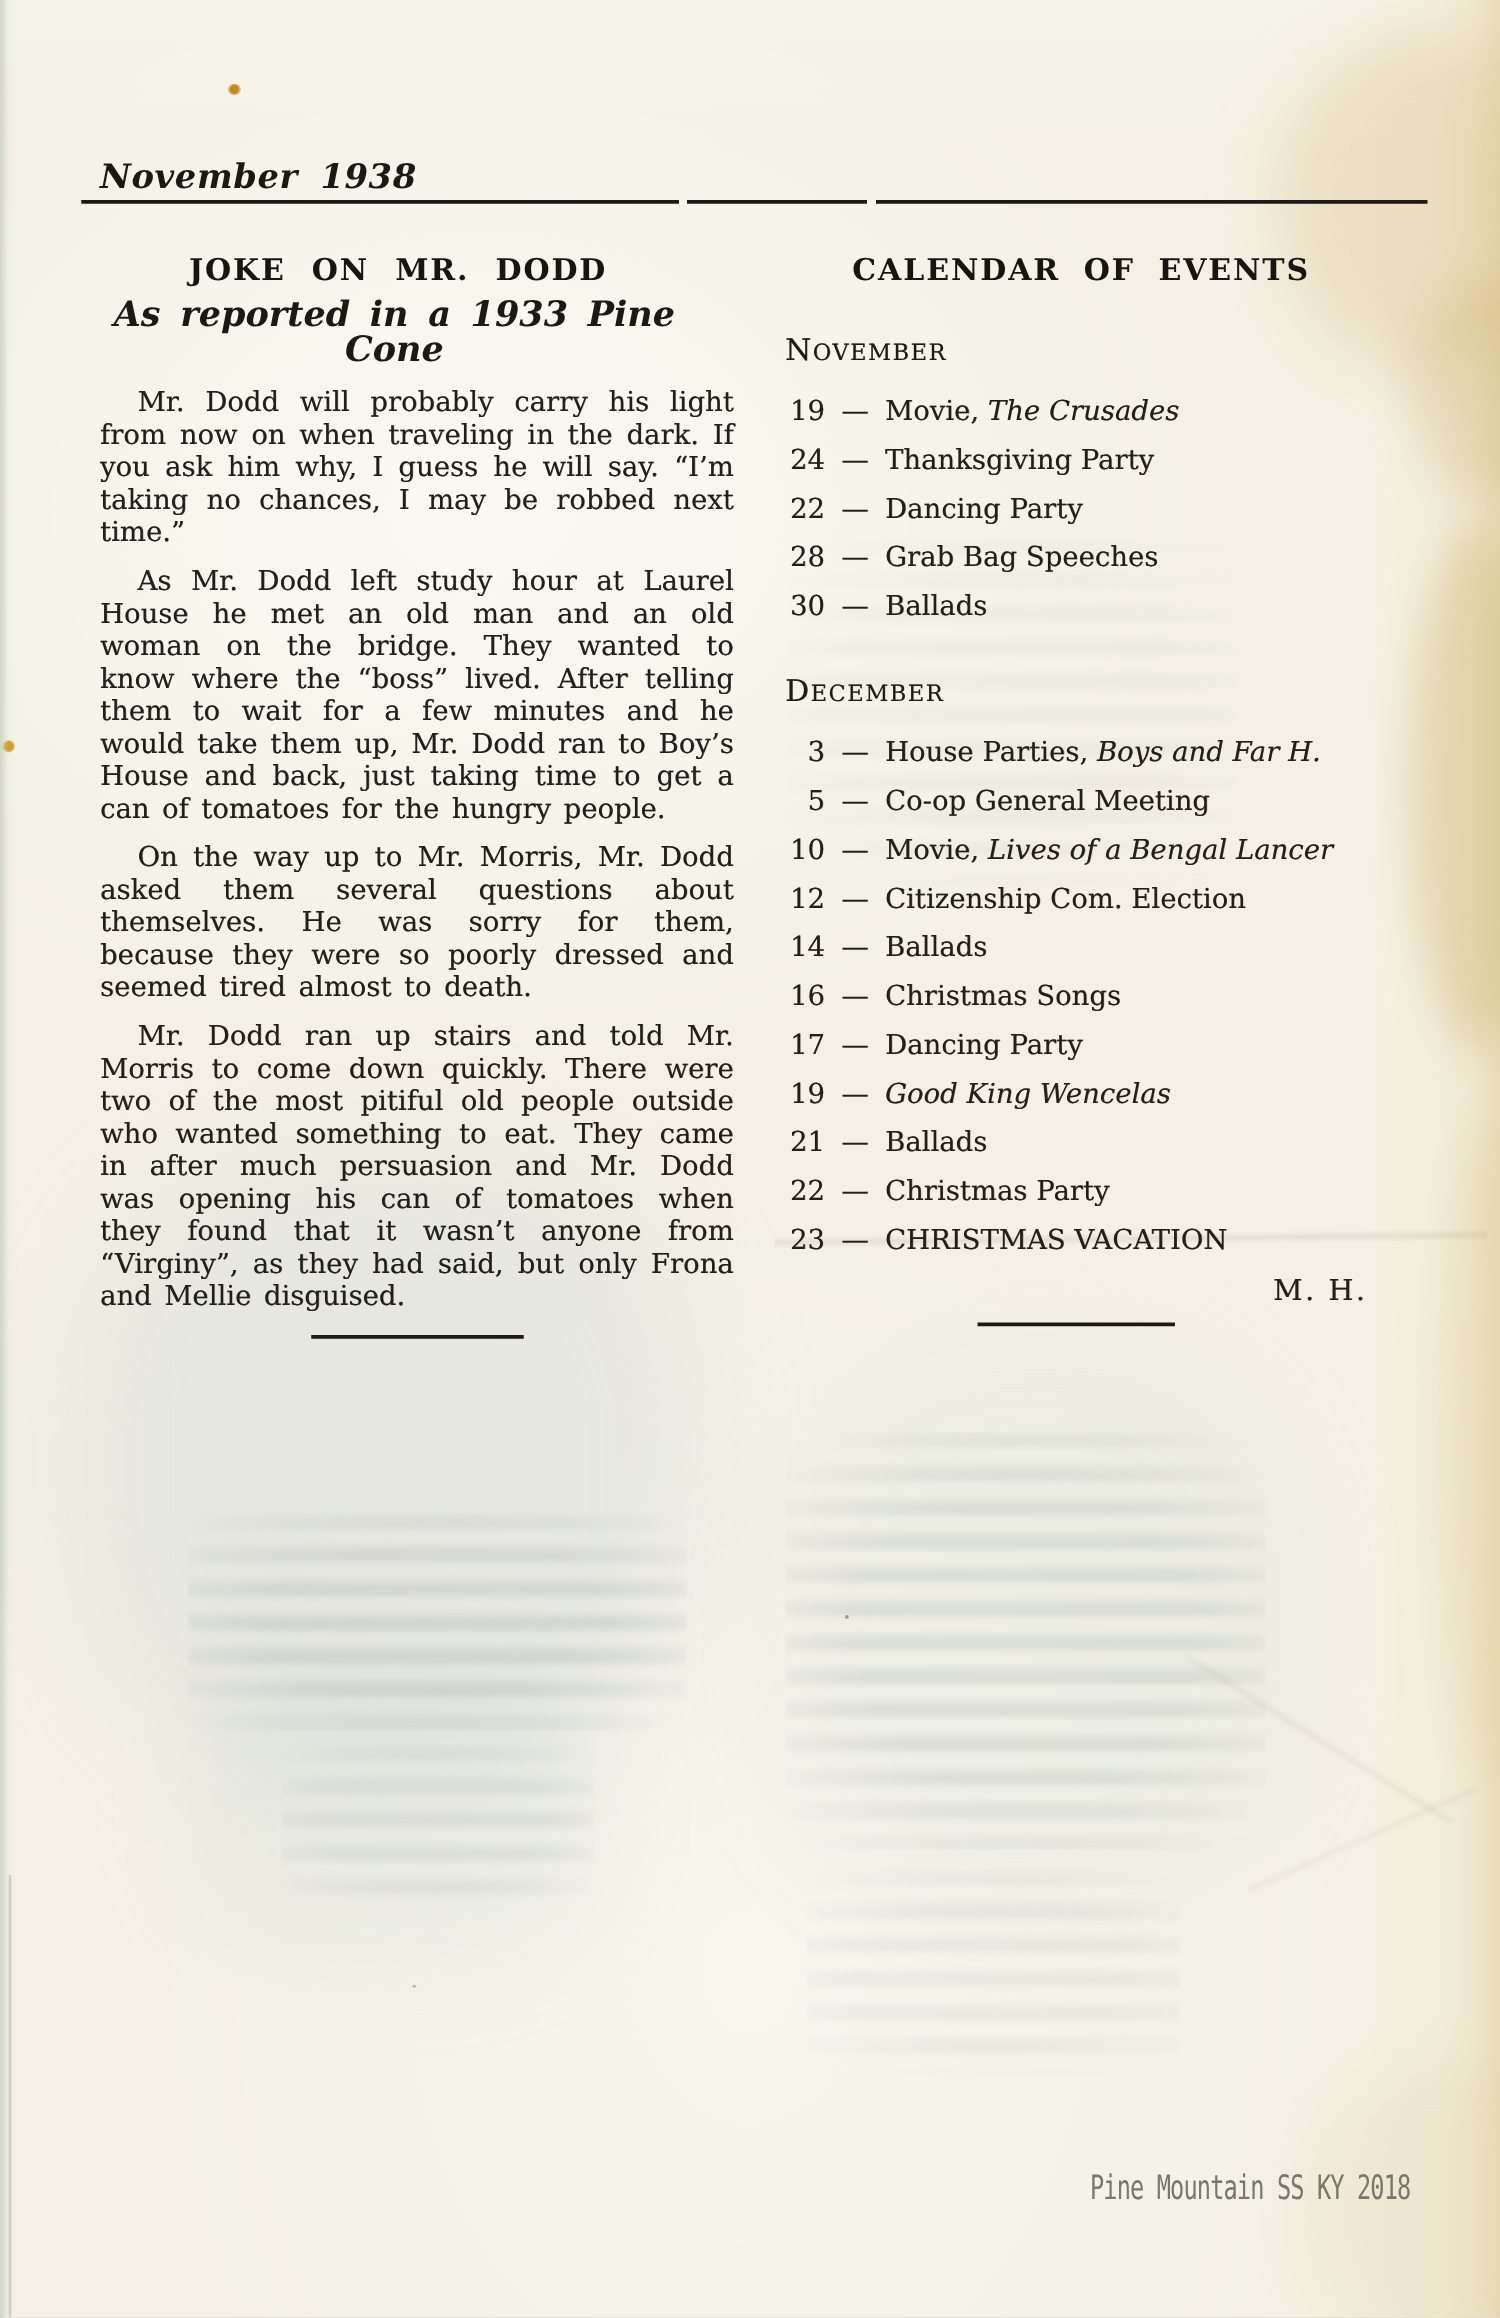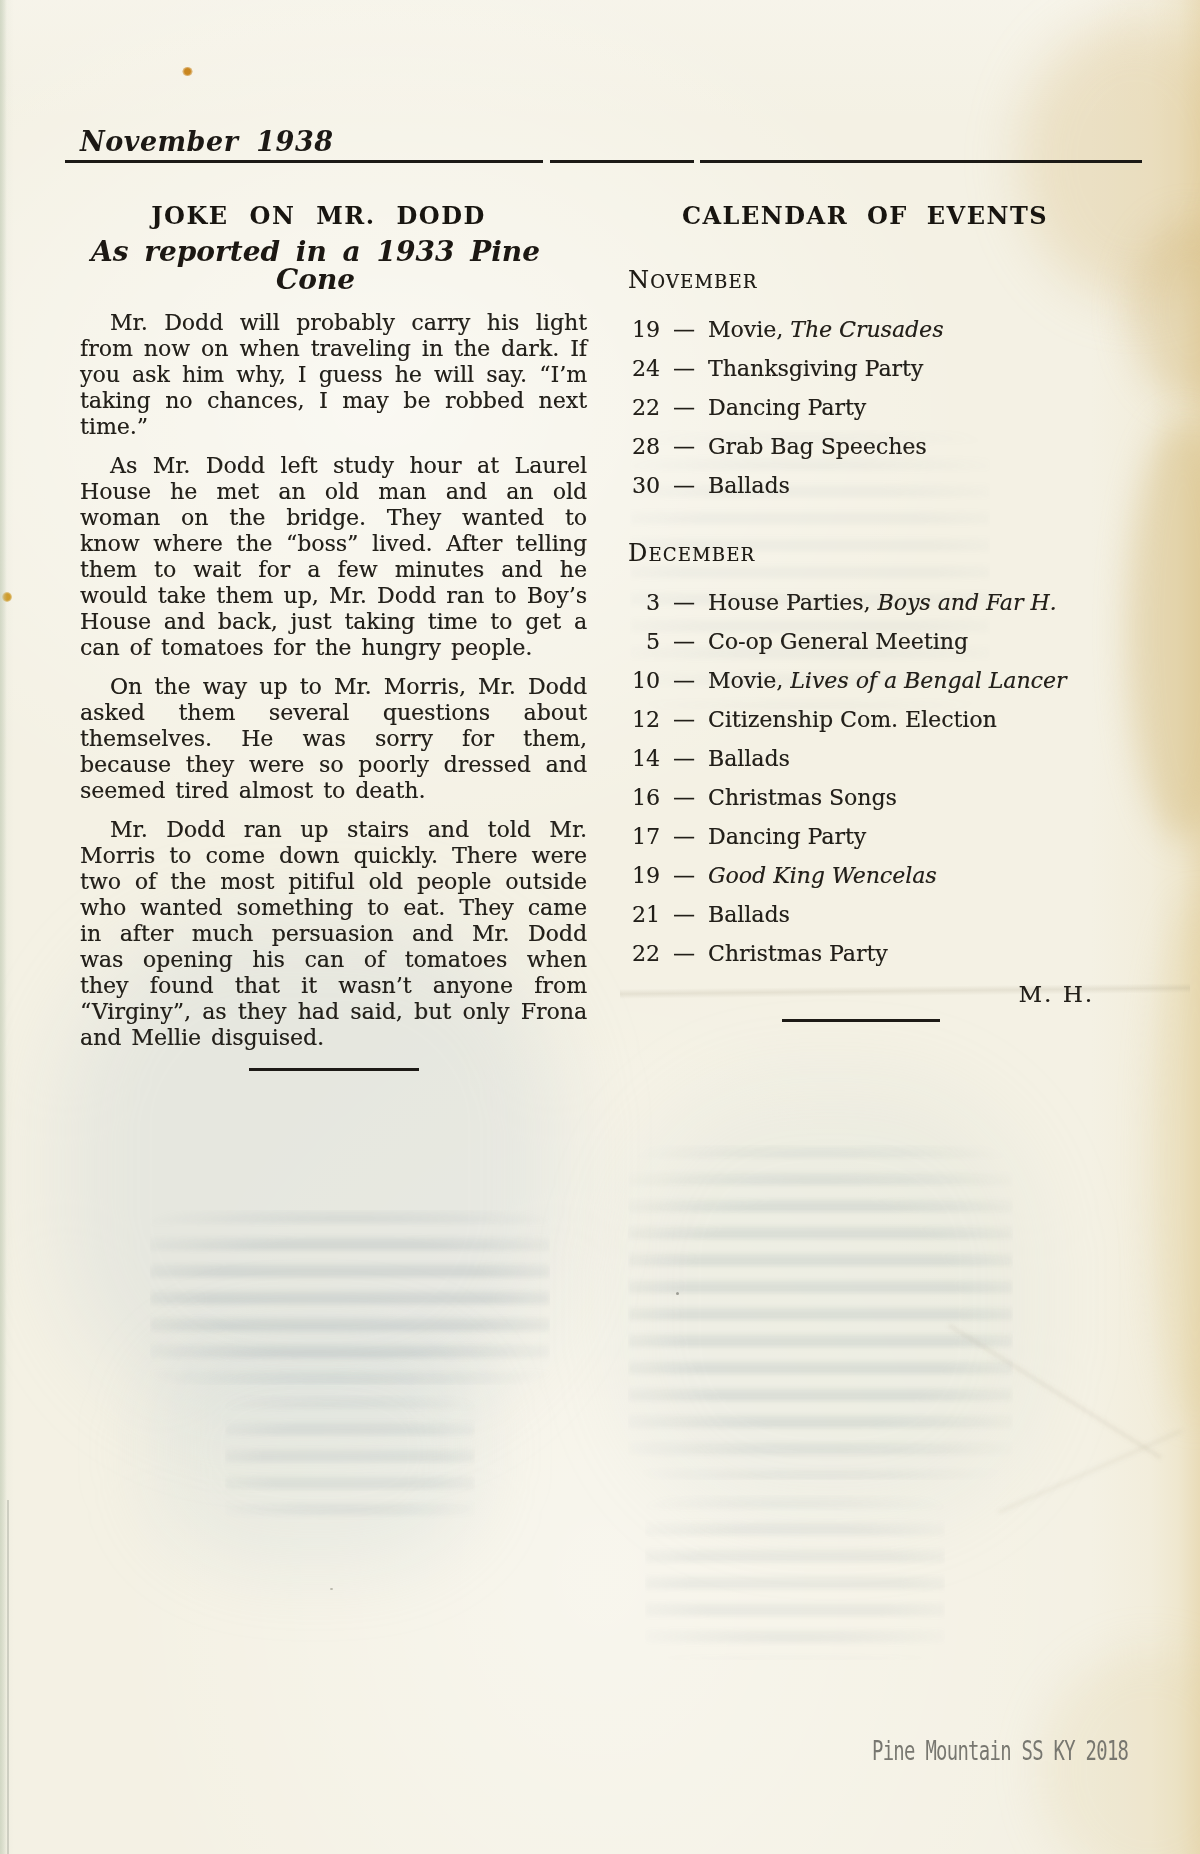--- a/index.html
+++ b/index.html
@@ -182,20 +182,21 @@
           <div class="event"><span class="day">3</span><span class="dash">—</span><span class="label"><span>House Parties, </span><span class="it">Boys and Far H.</span></span></div>
           <div class="event"><span class="day">5</span><span class="dash">—</span><span class="label"><span>Co-op General Meeting</span></span></div>
           <div class="event"><span class="day">10</span><span class="dash">—</span><span class="label"><span>Movie, </span><span class="it">Lives of a Bengal Lancer</span></span></div>
           <div class="event"><span class="day">12</span><span class="dash">—</span><span class="label"><span>Citizenship Com. Election</span></span></div>
           <div class="event"><span class="day">14</span><span class="dash">—</span><span class="label"><span>Ballads</span></span></div>
           <div class="event"><span class="day">16</span><span class="dash">—</span><span class="label"><span>Christmas Songs</span></span></div>
           <div class="event"><span class="day">17</span><span class="dash">—</span><span class="label"><span>Dancing Party</span></span></div>
           <div class="event"><span class="day">19</span><span class="dash">—</span><span class="label"><span class="it">Good King Wencelas</span></span></div>
           <div class="event"><span class="day">21</span><span class="dash">—</span><span class="label"><span>Ballads</span></span></div>
           <div class="event"><span class="day">22</span><span class="dash">—</span><span class="label"><span>Christmas Party</span></span></div>
+          <div class="event"><span class="day">23</span><span class="dash">—</span><span class="label"><span>CHRISTMAS VACATION</span></span></div>
         </div>
       </div>
     <div class="calendar-signature">M. H.</div>
     <div class="end-rule calendar-end-rule"></div>
   </div>
 
   <div class="watermark">Pine Mountain SS KY 2018</div>
 </div>
 
 </body></html>

